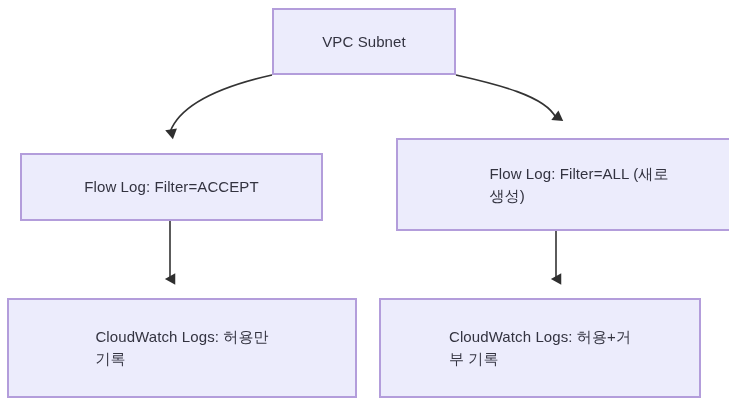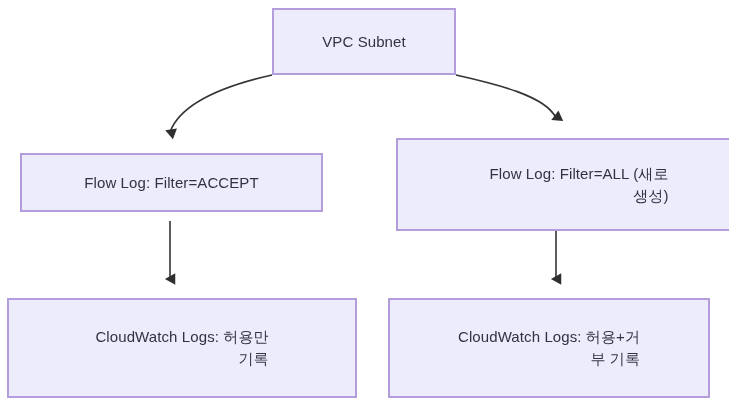--- a/index.html
+++ b/index.html
@@ -23,37 +23,37 @@
     height: 404px;
   }
   .node {
     position: absolute;
     box-sizing: border-box;
     background: #ececfc;
     border: 2px solid #b39ddb;
     display: flex;
     align-items: center;
     justify-content: center;
-    text-align: right;
+    text-align: left;
     color: #333340;
     font-size: 15px;
     line-height: 1.45;
     letter-spacing: 0.1px;
     z-index: 2;
   }
   .node-label {
     display: block;
     padding: 0 10px;
     white-space: pre-line;
   }
   #node-vpc-subnet  { left: 272px; top: 8px;   width: 184px; height: 67px; }
-  #node-flow-accept { left: 20px;  top: 153px; width: 303px; height: 59px; }
+  #node-flow-accept { left: 20px;  top: 153px; width: 303px; height: 68px; }
   #node-flow-all    { left: 396px; top: 138px; width: 366px; height: 93px; }
   #node-logs-accept { left: 7px;   top: 298px; width: 350px; height: 100px; }
-  #node-logs-all    { left: 388px; top: 298px; width: 322px; height: 100px; }
+  #node-logs-all    { left: 379px; top: 298px; width: 322px; height: 100px; }
 </style>
 </head>
 <body>
 
 <div id="diagram-canvas">
 
   <svg id="edge-layer" viewBox="0 0 729 404">
     <defs>
       <marker id="arrowhead" markerWidth="9" markerHeight="9" refX="4.2" refY="4.2" orient="auto" markerUnits="strokeWidth">
         <path d="M0.6,0.9 L7.8,0.9 L4.2,7.4 Z" fill="#2f2f2f"></path>

